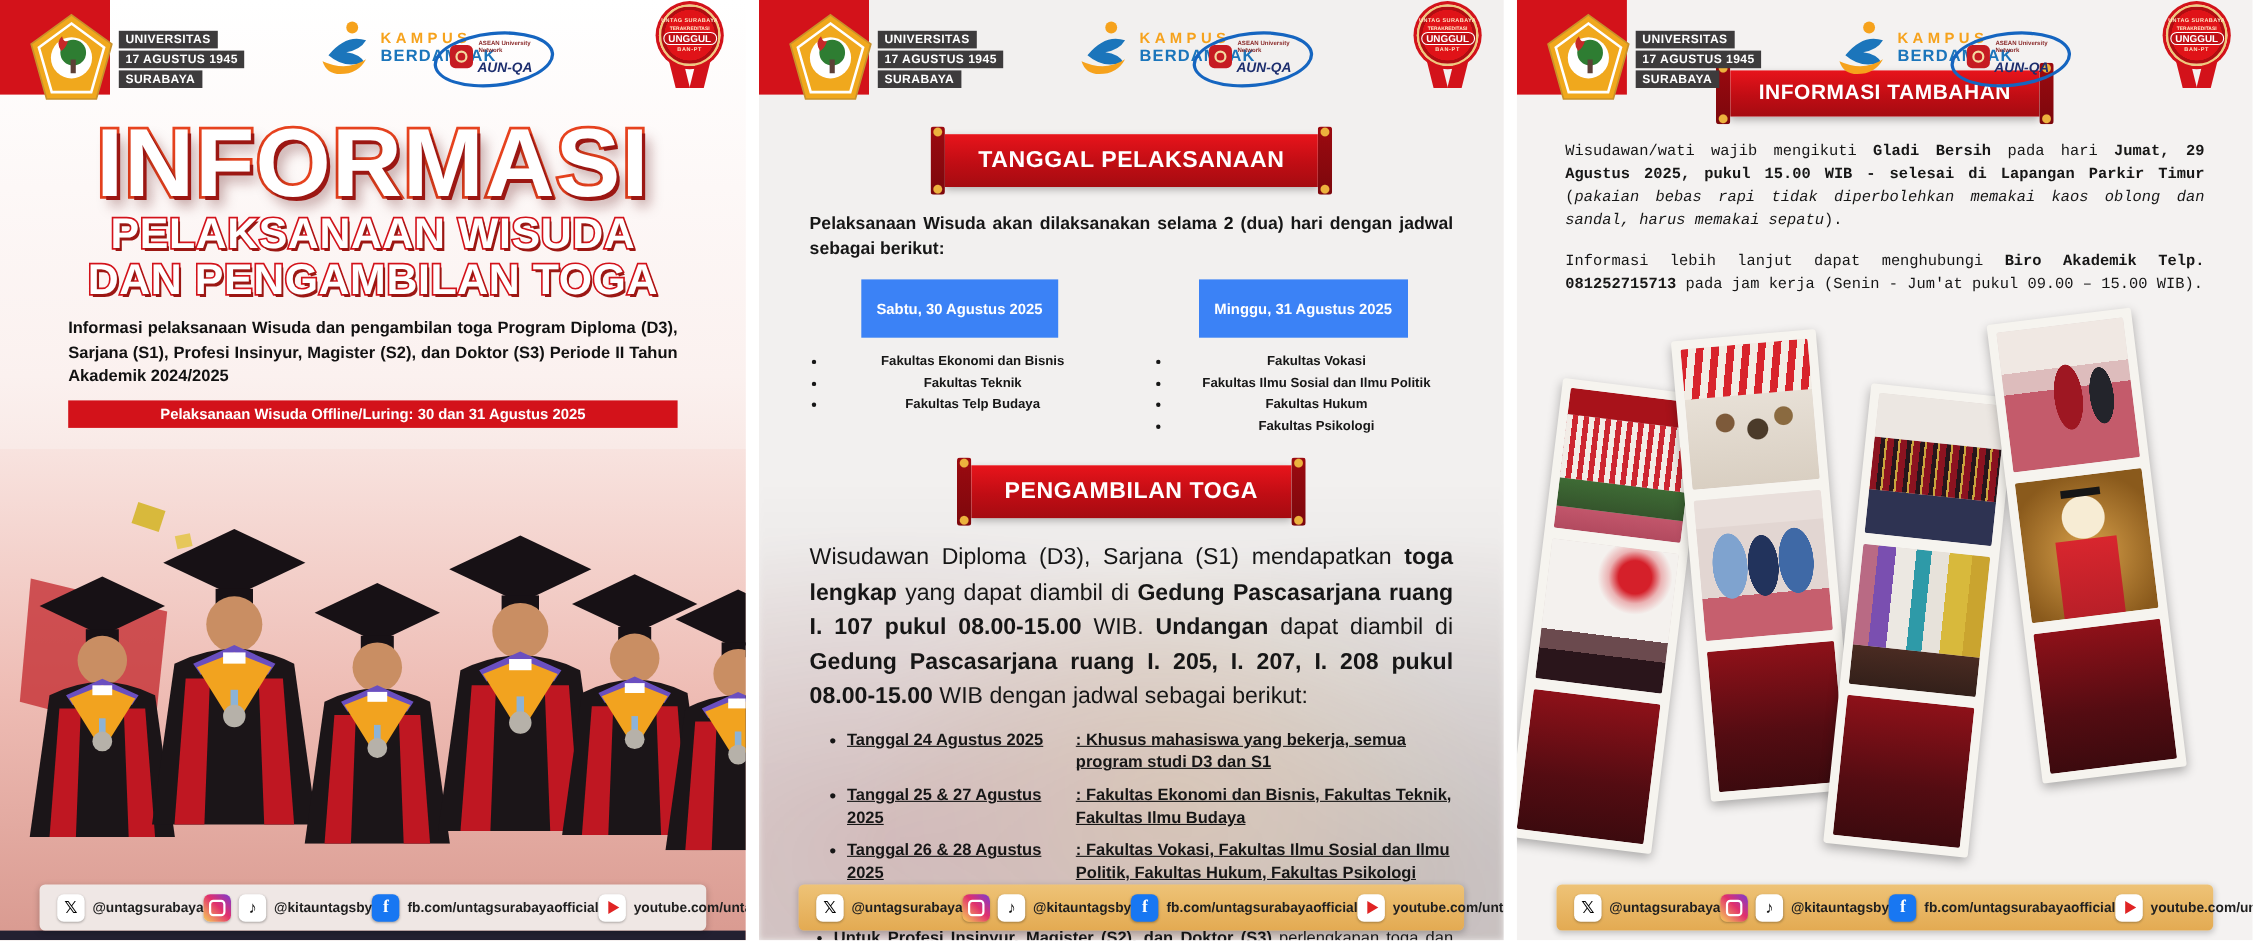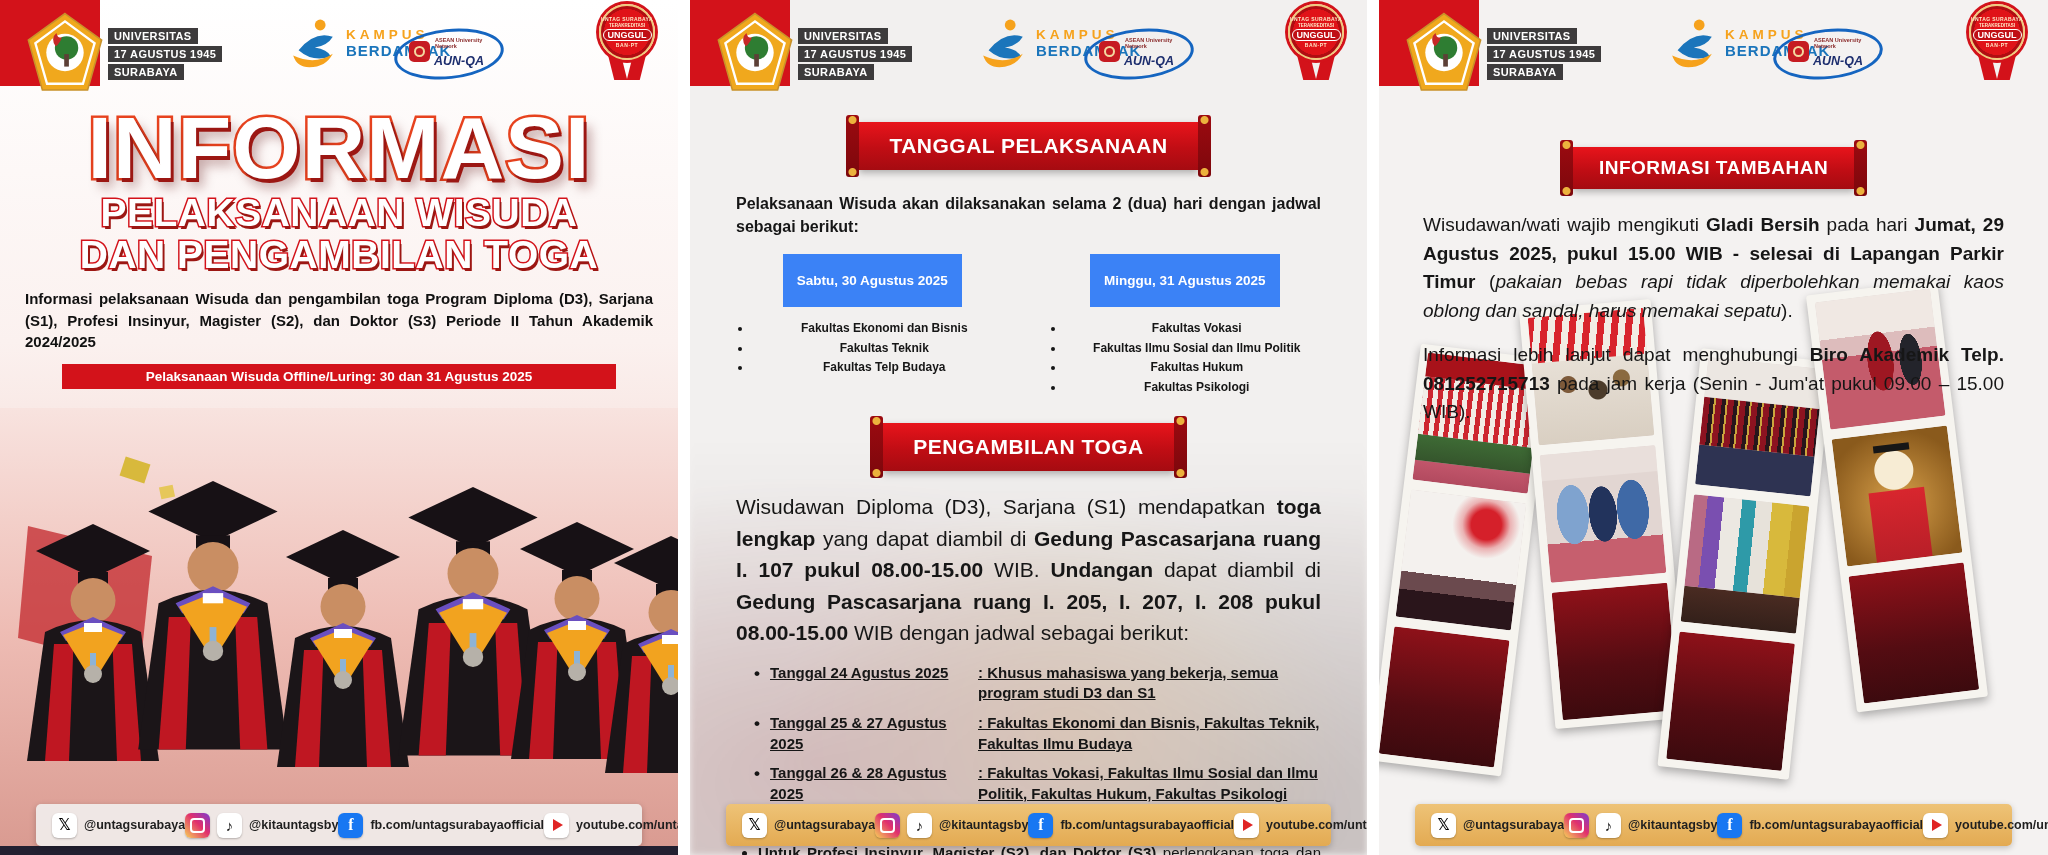--- a/index.html
+++ b/index.html
@@ -52,21 +52,21 @@
   .ribbon::before{left:-13px;} .ribbon::after{right:-13px;}
 
   
   .cover-content{position:relative;z-index:2;padding-top:104px;text-align:center;}
   .title-main{margin:0;font-size:88px;line-height:1;font-weight:900;color:#fff;letter-spacing:1px;
       -webkit-text-stroke:5px #e8431f;paint-order:stroke fill;
       text-shadow:3px 4px 0 #9c1713,7px 9px 12px rgba(90,10,10,.35);}
   .title-sub{font-size:39px;line-height:1.08;font-weight:800;color:#fff;letter-spacing:.5px;
       -webkit-text-stroke:3px #d3121a;paint-order:stroke fill;
       text-shadow:2px 3px 0 #9c1713;}
-  .desc{margin:12px 25px 0;font-size:15px;font-weight:700;line-height:1.42;text-align:justify;color:#111;}
+  .desc{margin:12px 62px 0;font-size:15px;font-weight:700;line-height:1.42;text-align:justify;color:#111;}
   .hl-bar{margin:12px 62px 0;background:#d3121a;color:#fff;font-weight:700;font-size:13.5px;
           padding:5px 4px;text-align:center;}
   .cover-photo{position:absolute;left:0;right:0;bottom:0;top:408px;z-index:1;}
   .cover-photo svg{width:100%;height:100%;display:block;}
 
   
   .social{position:absolute;bottom:9px;left:36px;right:36px;height:42px;border-radius:5px;z-index:6;
           display:flex;align-items:center;justify-content:space-between;padding:0 16px;
           box-shadow:0 2px 6px rgba(0,0,0,.22);}
   .social.light{background:rgba(240,237,235,.93);}
@@ -101,22 +101,22 @@
   .para .i,.notes .i,.rpara .i{font-style:italic;}
   .sched{list-style:none;margin:14px 44px 0 64px;padding:0;}
   .sched li{display:grid;grid-template-columns:208px 1fr;position:relative;padding-left:16px;
             font-size:15px;font-weight:600;line-height:1.38;margin-bottom:9px;text-decoration:underline;}
   .sched li::before{content:"•";position:absolute;left:0;top:-1px;font-size:17px;}
   .notes-label{margin:16px 46px 0;font-size:15px;font-weight:600;}
   .notes{margin:4px 46px 0 46px;padding-left:22px;list-style:disc;font-size:15px;line-height:1.48;text-align:justify;}
   .notes li{margin-bottom:7px;}
 
   
-  .right-content{position:relative;z-index:2;padding-top:104px;margin-top:43px;}
-  .rpara{margin:22px 44px 0;font-size:19px;line-height:1.5;text-align:justify;font-weight:400;}
+  .right-content{position:relative;z-index:2;padding-top:64px;}
+  .rpara{margin:22px 44px 0;font-size:14px;line-height:1.5;text-align:justify;font-weight:400;font-family:Liberation Mono, monospace;}
   .rpara + .rpara{margin-top:16px;}
   .strips{position:absolute;left:0;right:0;top:292px;height:512px;z-index:1;}
   .strip{position:absolute;width:116px;padding:8px;background:#f6f4ef;border-radius:3px;
          box-shadow:0 4px 10px rgba(0,0,0,.3);}
   .strip .ph{width:100%;height:128px;margin-bottom:10px;border-radius:2px;background-color:#cbb;}
   .strip .ph:last-child{margin-bottom:0;}
   .strip1{left:16px;top:58px;transform:rotate(7deg);}
   .strip2{left:158px;top:12px;transform:rotate(-5deg);}
   .strip3{left:300px;top:62px;transform:rotate(6deg);}
   .strip4{left:452px;top:-6px;transform:rotate(-7deg);}

